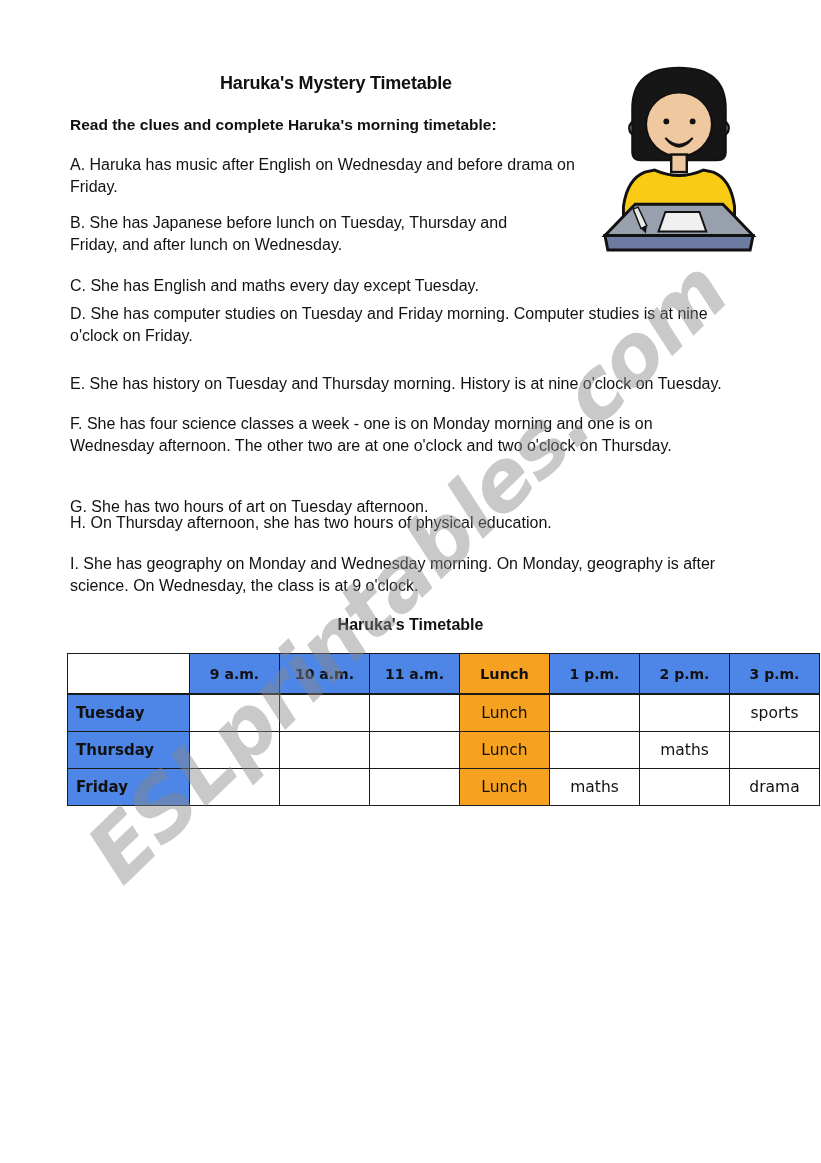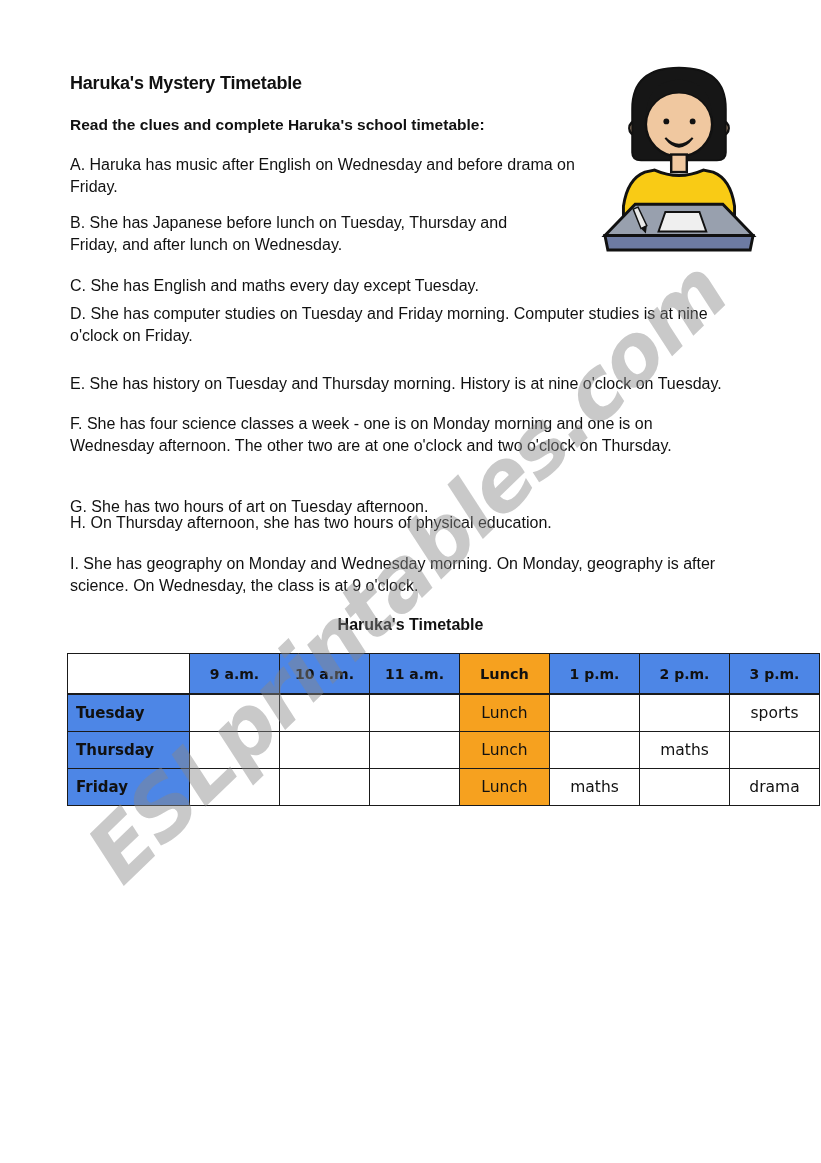--- a/index.html
+++ b/index.html
@@ -7,21 +7,21 @@
     width:821px;height:1163px;
     background:#ffffff;
     position:relative;
     overflow:hidden;
     font-family:"Liberation Sans",sans-serif;
     color:#111;
   }
   .abs{position:absolute;}
   .page-title{
     top:73px;left:70px;width:532px;
-    text-align:left;
+    text-align:center;
     font-size:18px;font-weight:bold;
     letter-spacing:-0.2px;
   }
   .instruction{
     top:116px;left:70px;
     font-size:15.5px;font-weight:bold;
   }
   .clue{
     left:70px;width:695px;
     font-size:16px;line-height:22px;
@@ -111,21 +111,21 @@
 
     <polygon points="71,156 106,156 113,176 64,176" fill="#efefef" stroke="#111" stroke-width="2"></polygon>
 
     <polygon points="38,153 43,151 52,170 46,173" fill="#e8e8e8" stroke="#111" stroke-width="1.5"></polygon>
     <polygon points="46,173 52,170 51,178" fill="#111"></polygon>
 
     <polygon points="9,180 161,180 158,195 12,195" fill="#6d7ba3" stroke="#111" stroke-width="3"></polygon>
   </svg>
 </div>
 
-<div class="abs instruction">Read the clues and complete Haruka's school timetable:</div>
+<div class="abs instruction">Read the clues and complete Haruka's morning timetable:</div>
 
 <div class="abs clue clue-a">A. Haruka has music after English on Wednesday and before drama on
 Friday.</div>
 <div class="abs clue clue-b">B. She has Japanese before lunch on Tuesday, Thursday and
 Friday, and after lunch on Wednesday.</div>
 <div class="abs clue clue-c">C. She has English and maths every day except Tuesday.</div>
 <div class="abs clue clue-d">D. She has computer studies on Tuesday and Friday morning. Computer studies is at nine
 o'clock on Friday.</div>
 <div class="abs clue clue-e">E. She has history on Tuesday and Thursday morning. History is at nine o'clock on Tuesday.</div>
 <div class="abs clue clue-f">F. She has four science classes a week - one is on Monday morning and one is on

